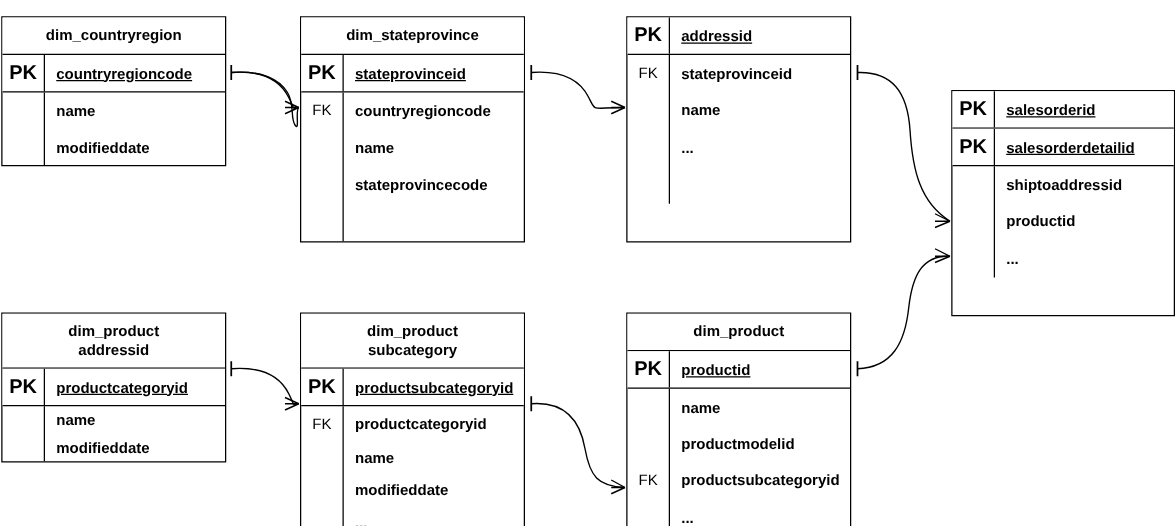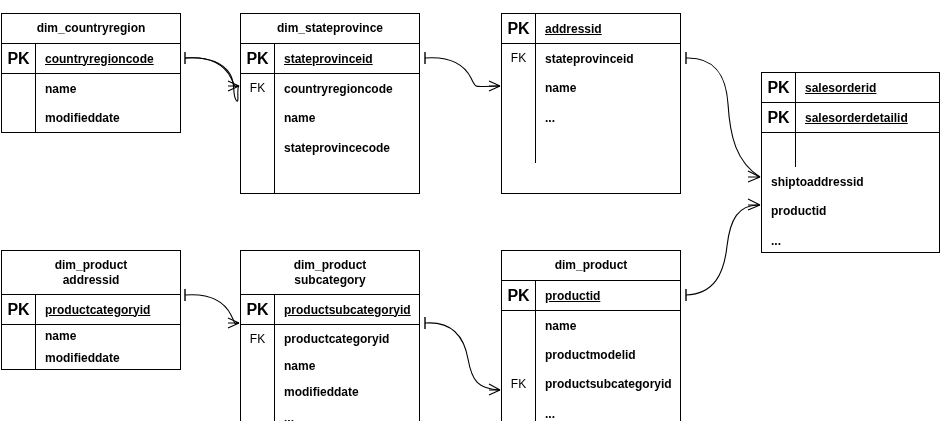--- a/index.html
+++ b/index.html
@@ -227,21 +227,21 @@
 
   <div class="entity" style="left:761px; top:60px; width:179px; height:181px;">
     <div class="ent-row sep" style="height:30px;">
       <div class="key-cell">PK</div>
       <div class="attr-cell pk">salesorderid</div>
     </div>
     <div class="ent-row sep" style="height:30px;">
       <div class="key-cell">PK</div>
       <div class="attr-cell pk">salesorderdetailid</div>
     </div>
-    <div class="attr-block" style="height:89px;flex-direction:column;">
+    <div class="attr-block" style="height:89px;">
       <div class="key-col"></div>
       <div class="attr-col">
         <div class="line" style="height:29px;">shiptoaddressid</div>
         <div class="line" style="height:30px;">productid</div>
         <div class="line" style="height:30px;">...</div>
       </div>
     </div>
   </div>
 
   <div class="entity" style="left:1px; top:238px; width:180px; height:120px;">

